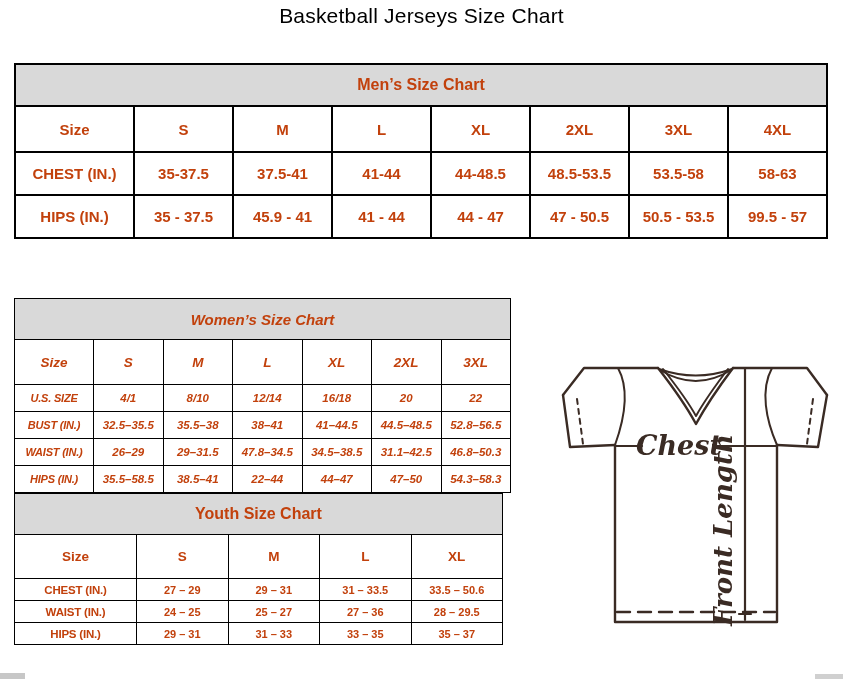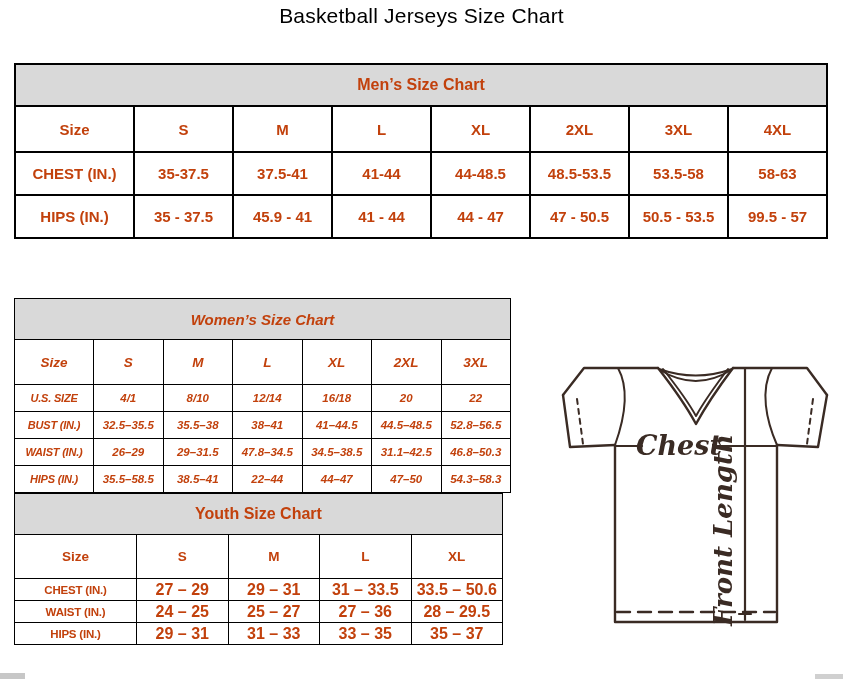--- a/index.html
+++ b/index.html
@@ -29,21 +29,21 @@
   #women-table tbody tr { height:27px; }
   #women-table tbody td { font-size:11.5px; }
   #women-table tbody td.rl { font-size:11px; letter-spacing:-0.2px; }
 
   
   #youth-table { left:14px; top:493px; width:489px; }
   #youth-table th, #youth-table td { border:1.5px solid #000; }
   #youth-table .band { height:40px; font-size:16px; background:#d9d9d9; }
   #youth-table .cols th { height:43px; font-size:13.5px; }
   #youth-table tbody tr { height:22px; }
-  #youth-table tbody td { font-size:16px; }
+  #youth-table tbody td { font-size:11px; }
   #youth-table tbody td.rl { font-size:11.5px; letter-spacing:-0.2px; }
 
   
   #jersey { position:absolute; left:556px; top:358px; width:282px; height:272px; }
   #jersey .label { font-family:"DejaVu Serif", serif; font-style:italic; font-weight:bold;
                    fill:#3a2b24; }
 
   .fragment { position:absolute; background:#c7c7c7; }
   #fragment-left  { left:0;  top:673px; width:25px; height:6px; }
   #fragment-right { left:815px; top:674px; width:28px; height:5px; background:#d0d0d0; }

